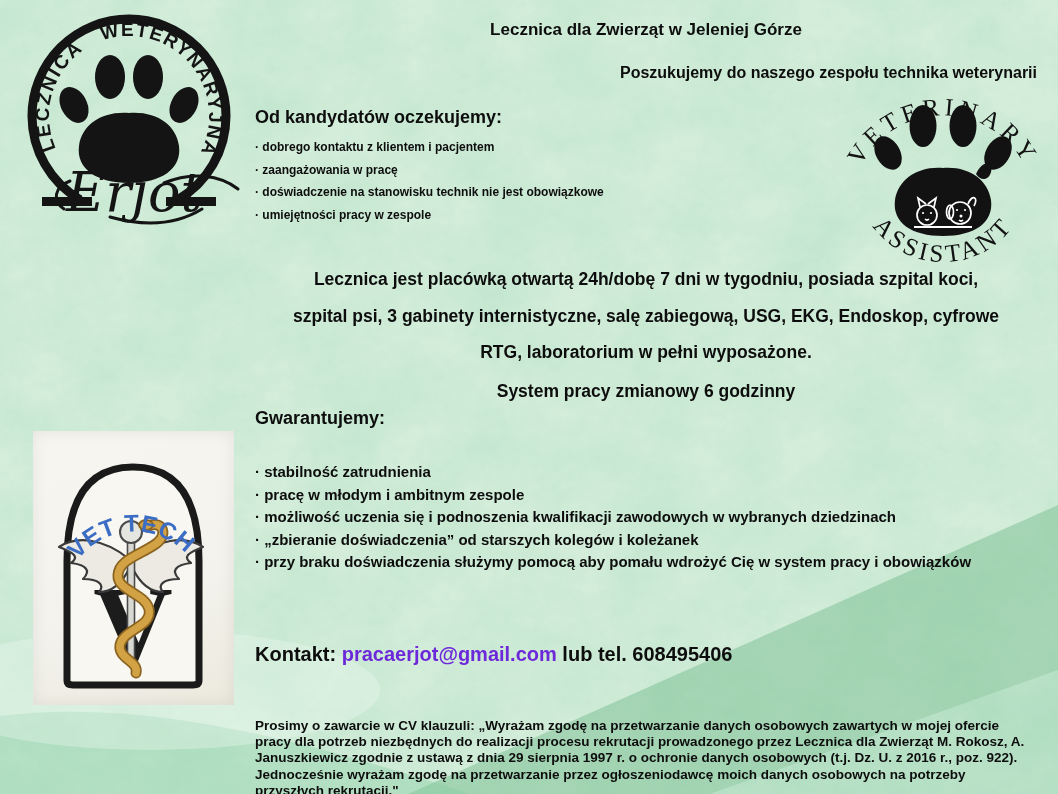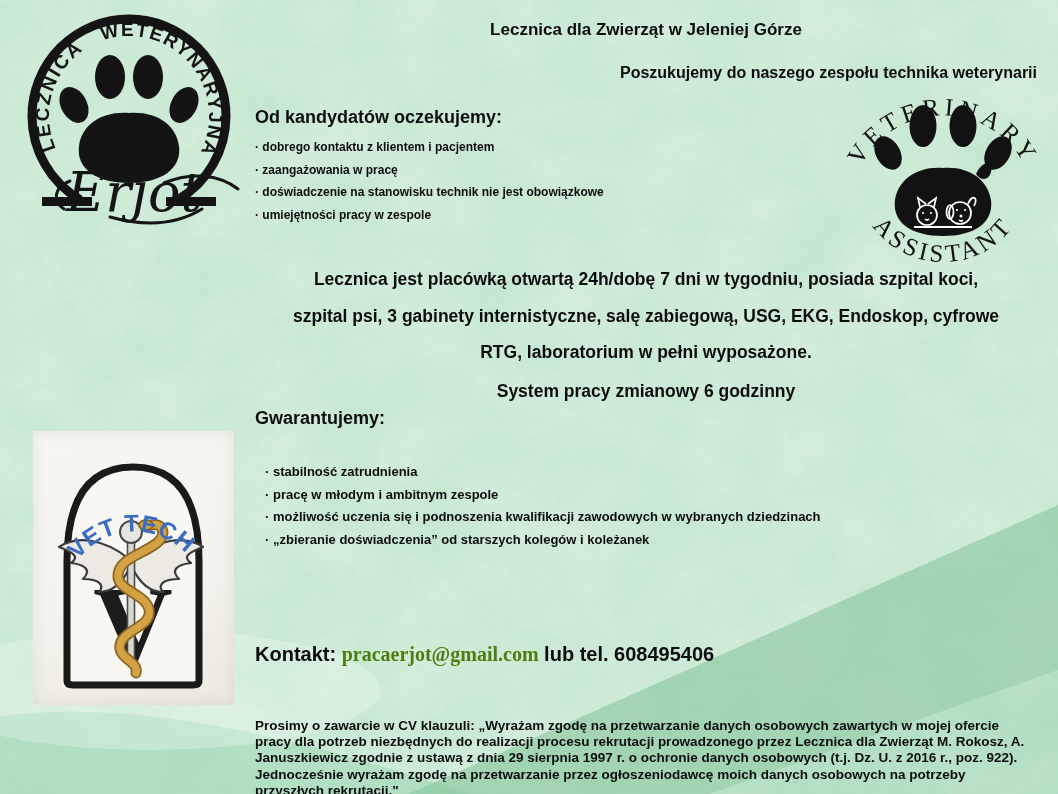--- a/index.html
+++ b/index.html
@@ -21,23 +21,23 @@
   .content > div{position:absolute;left:0;width:100%;}
   .t1{top:20px;text-align:center;font-size:17px;}
   .t2{top:64px;text-align:right;font-size:16px;}
   .h-exp{top:107px;font-size:18px;}
   .exp-list{top:136px;font-size:12px;line-height:22.5px;}
   .li::before{content:"\00B7\00A0";}
   .about{top:261px;text-align:center;font-size:17.5px;}
   .about-line{line-height:36.6px;}
   .schedule{top:381px;text-align:center;font-size:17.5px;}
   .h-guar{top:408px;font-size:18px;}
-  .guar-list{top:461px;font-size:13px;line-height:22.5px;margin-left:10px;}
+  .guar-list{top:461px;font-size:15px;line-height:22.5px;}
   .contact{top:643px;font-size:20px;}
-  .email{color:#4d7c0f;text-decoration:none;font-family:Liberation Serif, serif;}
+  .email{color:#6d28d9;text-decoration:none;}
   .clause{top:718px;font-size:13.5px;line-height:16.2px;width:788px;}
 </style>
 </head>
 <body>
 
 <div class="poster">
 
   <svg class="bg" width="1058" height="794" viewBox="0 0 1058 794" preserveAspectRatio="none" aria-hidden="true">
     <defs>
       <filter id="texA" x="-5%" y="-5%" width="110%" height="110%">
@@ -168,20 +168,21 @@
       <div class="about-line">RTG, laboratorium w pełni wyposażone.</div>
     </div>
     <div class="schedule">System pracy zmianowy 6 godzinny</div>
 
     <div class="h-guar">Gwarantujemy:</div>
     <div class="guar-list">
       <div class="li">stabilność zatrudnienia</div>
       <div class="li">pracę w młodym i ambitnym zespole</div>
       <div class="li">możliwość uczenia się i podnoszenia kwalifikacji zawodowych w wybranych dziedzinach</div>
       <div class="li">„zbieranie doświadczenia” od starszych kolegów i koleżanek</div>
+      <div class="li">przy braku doświadczenia służymy pomocą aby pomału wdrożyć Cię w system pracy i obowiązków</div>
     </div>
 
     <div class="contact"><span>Kontakt:</span> <a class="email" href="#">pracaerjot@gmail.com</a><span> lub tel. 608495406</span></div>
 
     <div class="clause">Prosimy o zawarcie w CV klauzuli: „Wyrażam zgodę na przetwarzanie danych osobowych zawartych w mojej ofercie pracy dla potrzeb niezbędnych do realizacji procesu rekrutacji prowadzonego przez Lecznica dla Zwierząt M. Rokosz, A. Januszkiewicz zgodnie z ustawą z dnia 29 sierpnia 1997 r. o ochronie danych osobowych (t.j. Dz. U. z 2016 r., poz. 922). Jednocześnie wyrażam zgodę na przetwarzanie przez ogłoszeniodawcę moich danych osobowych na potrzeby przyszłych rekrutacji."</div>
   </div>
 
 </div>
 
 </body></html>

